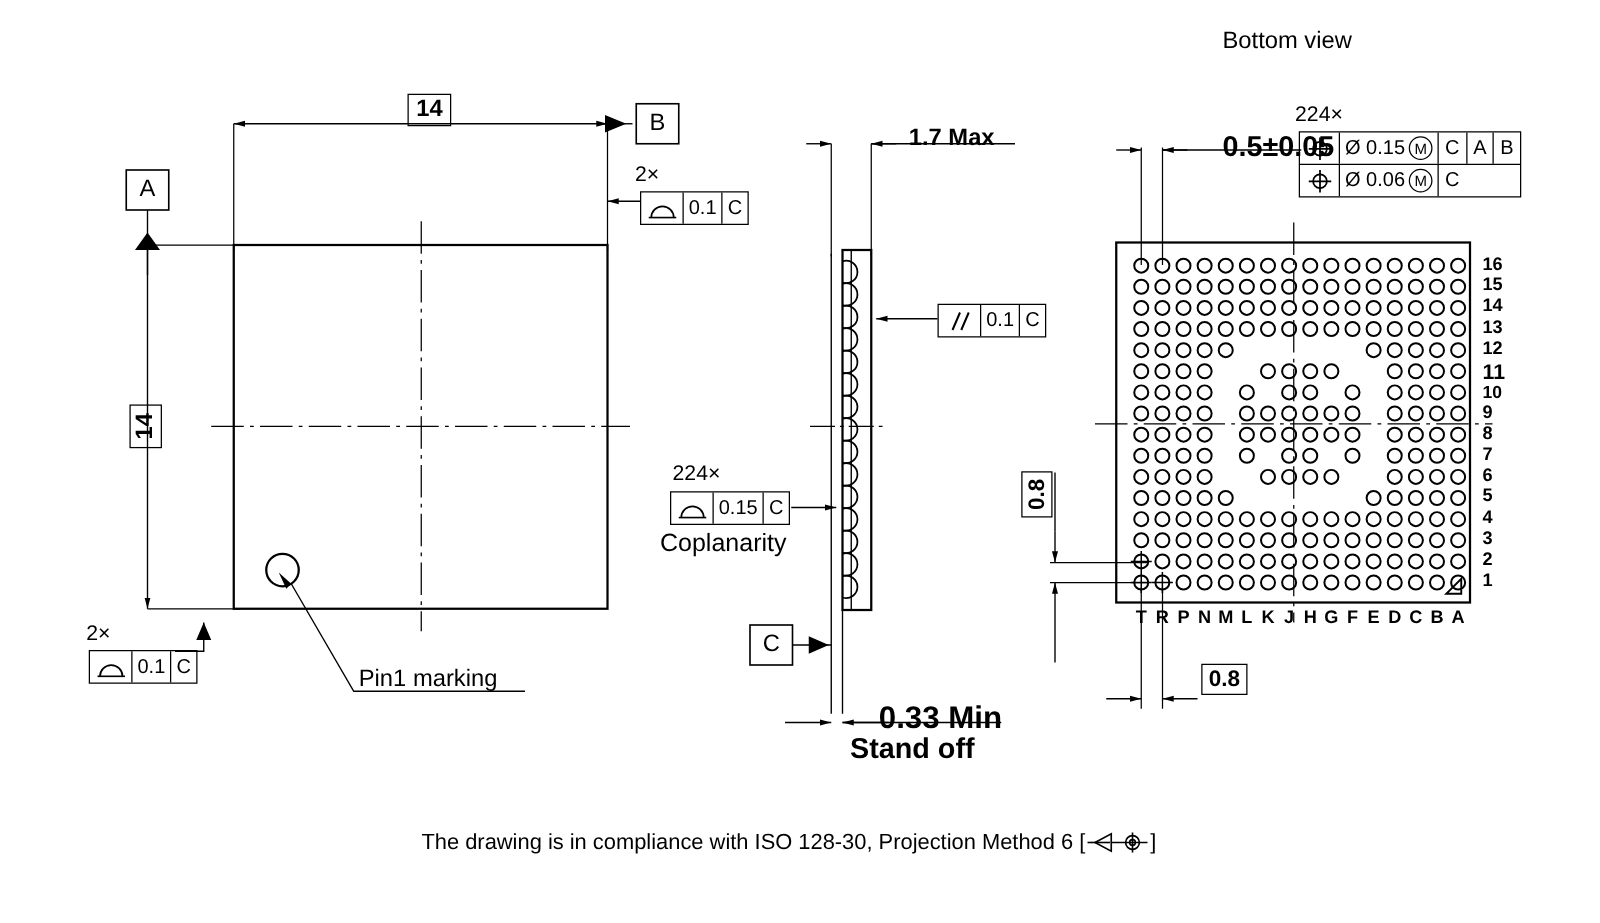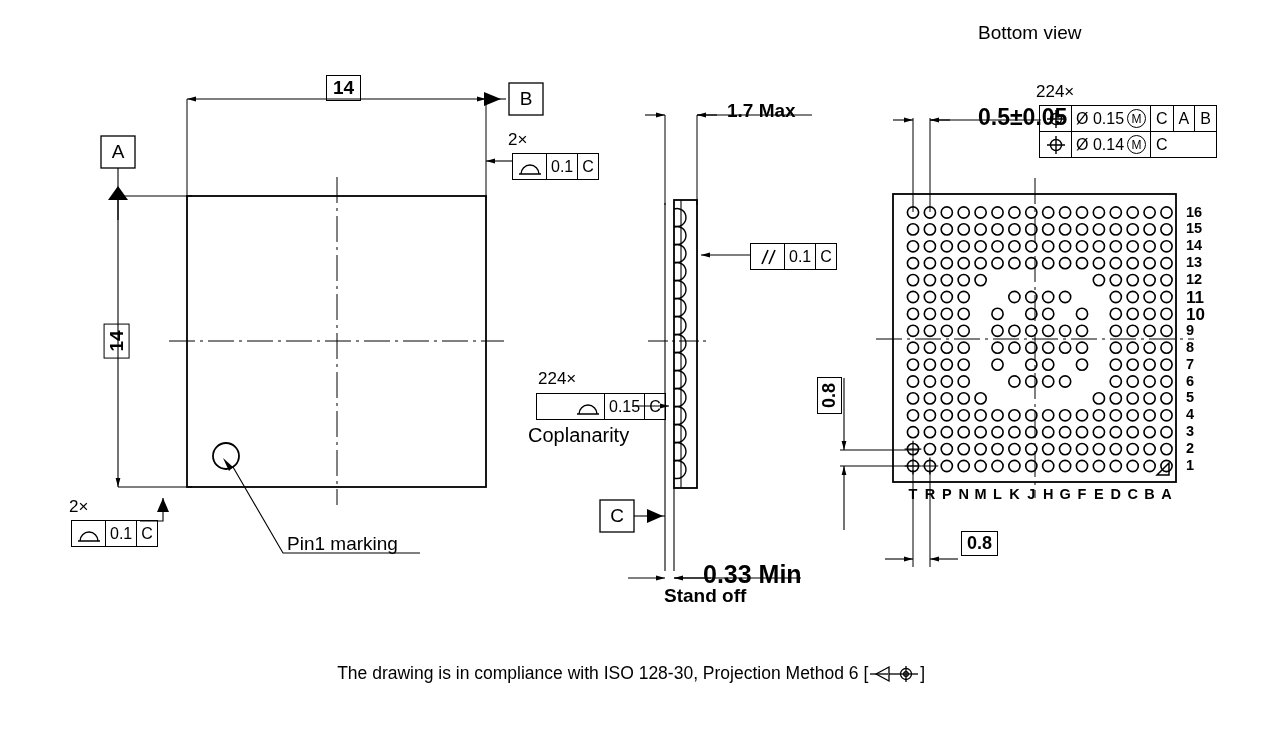--- a/index.html
+++ b/index.html
@@ -402,35 +402,35 @@
   <div style="width:33px;display:flex;align-items:center;justify-content:center;border-right:1.3px solid #000;">
     <svg width="22" height="18" viewBox="0 0 22 18">
           <path d="M5,16 L11,2 M12,16 L18,2" fill="none" stroke="#000" stroke-width="1.6"></path>
         </svg>
   </div>
   <div style="padding:0 4px;display:flex;align-items:center;font-size:16px;border-right:1.3px solid #000;">0.1</div>
   <div style="padding:0 4px;display:flex;align-items:center;font-size:16px;">C</div>
 </div>
 
 <div class="txt" style="left:538px;top:369px;font-size:17px;">224×</div>
-<div style="position:absolute;left:536px;top:393px;display:flex;border:1.3px solid #000;height:25px;padding-left:34px;">
+<div style="position:absolute;left:536px;top:393px;display:flex;border:1.3px solid #000;height:25px;">
   <div style="width:33px;display:flex;align-items:center;justify-content:center;border-right:1.3px solid #000;">
     <svg width="24" height="16" viewBox="0 0 24 16">
           <path d="M1,15 L23,15 M3,15 A9,9 0 0 1 21,15" fill="none" stroke="#000" stroke-width="1.4"></path>
         </svg>
   </div>
   <div style="padding:0 4px;display:flex;align-items:center;font-size:16px;border-right:1.3px solid #000;">0.15</div>
   <div style="padding:0 4px;display:flex;align-items:center;font-size:16px;">C</div>
 </div>
 <div class="txt" style="left:528px;top:424px;font-size:20px;">Coplanarity</div>
 
 <div class="txt" style="left:600px;top:500px;width:34px;height:32px;line-height:32px;text-align:center;font-size:19px;">C</div>
 
 <div class="txt" style="left:703px;top:560px;font-size:25px;font-weight:bold;">0.33 Min</div>
-<div class="txt" style="left:664px;top:585px;font-size:19px;font-weight:bold;">Stand off</div>
+<div class="txt" style="left:680px;top:585px;font-size:23px;font-weight:bold;">Stand off</div>
 
 <div class="txt" style="left:978px;top:104px;font-size:23px;font-weight:bold;">0.5±0.05</div>
 
 <div class="txt" style="left:1036px;top:82px;font-size:17px;">224×</div>
 
 <div style="position:absolute;left:1039px;top:105px;border:1.3px solid #000;font-size:16px;">
   <div style="display:flex;height:25px;border-bottom:1.3px solid #000;">
     <div style="width:31px;display:flex;align-items:center;justify-content:center;border-right:1.3px solid #000;">
       <svg width="20" height="20" viewBox="0 0 20 20">
             <circle cx="10" cy="10" r="5.5" fill="none" stroke="#000" stroke-width="1.4"></circle>
@@ -446,21 +446,21 @@
     <div style="padding:0 5px;display:flex;align-items:center;">B</div>
   </div>
   <div style="display:flex;height:25px;">
     <div style="width:31px;display:flex;align-items:center;justify-content:center;border-right:1.3px solid #000;">
       <svg width="20" height="20" viewBox="0 0 20 20">
             <circle cx="10" cy="10" r="5.5" fill="none" stroke="#000" stroke-width="1.4"></circle>
             <path d="M10,1 L10,19 M1,10 L19,10" stroke="#000" stroke-width="1.4"></path>
           </svg>
     </div>
     <div style="padding:0 4px;display:flex;align-items:center;gap:3px;border-right:1.3px solid #000;">
-      <span>Ø 0.14</span>
+      <span>Ø 0.06</span>
       <span style="display:inline-flex;width:17px;height:17px;border:1.3px solid #000;border-radius:50%;align-items:center;justify-content:center;font-size:12px;">M</span>
     </div>
     <div style="padding:0 5px;display:flex;align-items:center;">C</div>
   </div>
 </div>
 
 <div class="txt" style="left:811px;top:383px;font-size:18px;font-weight:bold;border:1.3px solid #000;padding:1px 5px;transform:rotate(-90deg);transform-origin:center;">0.8</div>
 
 <div class="txt" style="left:961px;top:531px;font-size:18px;font-weight:bold;border:1.3px solid #000;padding:1px 5px;">0.8</div>
 
@@ -482,21 +482,21 @@
       <div class="txt" style="left: 1140.6px; top: 486px; width: 18px; text-align: center; font-size: 14.5px; font-weight: bold;">B</div>
       <div class="txt" style="left: 1157.5px; top: 486px; width: 18px; text-align: center; font-size: 14.5px; font-weight: bold;">A</div>
     </div>
 <div id="rowlabels" style="position:absolute;left:0;top:0;">
       <div class="txt" style="left: 1186px; top: 203.5px; font-size: 14.5px; font-weight: bold;">16</div>
       <div class="txt" style="left: 1186px; top: 220.4px; font-size: 14.5px; font-weight: bold;">15</div>
       <div class="txt" style="left: 1186px; top: 237.3px; font-size: 14.5px; font-weight: bold;">14</div>
       <div class="txt" style="left: 1186px; top: 254.2px; font-size: 14.5px; font-weight: bold;">13</div>
       <div class="txt" style="left: 1186px; top: 271.1px; font-size: 14.5px; font-weight: bold;">12</div>
       <div class="txt" style="left: 1186px; top: 288px; font-size: 17px; font-weight: bold;">11</div>
-      <div class="txt" style="left: 1186px; top: 304.9px; font-size: 17px; font-weight: bold;">10</div>
+      <div class="txt" style="left: 1186px; top: 304.9px; font-size: 14px; font-weight: bold;">10</div>
       <div class="txt" style="left: 1186px; top: 321.8px; font-size: 14.5px; font-weight: bold;">9</div>
       <div class="txt" style="left: 1186px; top: 338.7px; font-size: 14.5px; font-weight: bold;">8</div>
       <div class="txt" style="left: 1186px; top: 355.6px; font-size: 14.5px; font-weight: bold;">7</div>
       <div class="txt" style="left: 1186px; top: 372.5px; font-size: 14.5px; font-weight: bold;">6</div>
       <div class="txt" style="left: 1186px; top: 389.4px; font-size: 14.5px; font-weight: bold;">5</div>
       <div class="txt" style="left: 1186px; top: 406.3px; font-size: 14.5px; font-weight: bold;">4</div>
       <div class="txt" style="left: 1186px; top: 423.2px; font-size: 14.5px; font-weight: bold;">3</div>
       <div class="txt" style="left: 1186px; top: 440.1px; font-size: 14.5px; font-weight: bold;">2</div>
       <div class="txt" style="left: 1186px; top: 457px; font-size: 14.5px; font-weight: bold;">1</div>
     </div>

